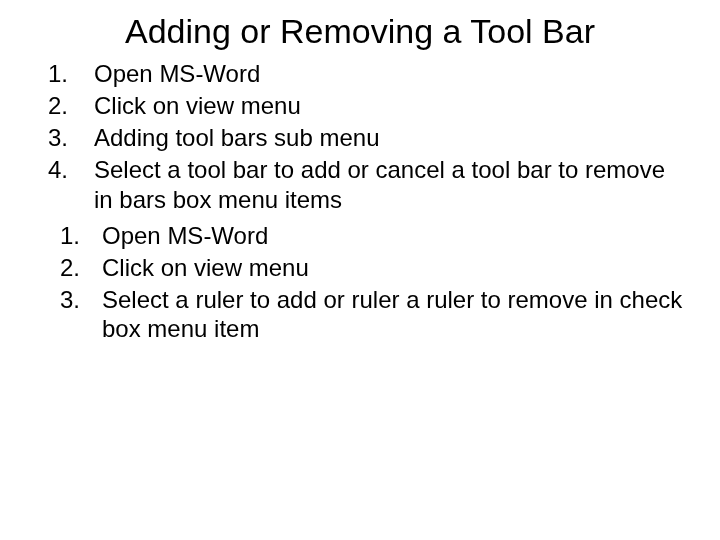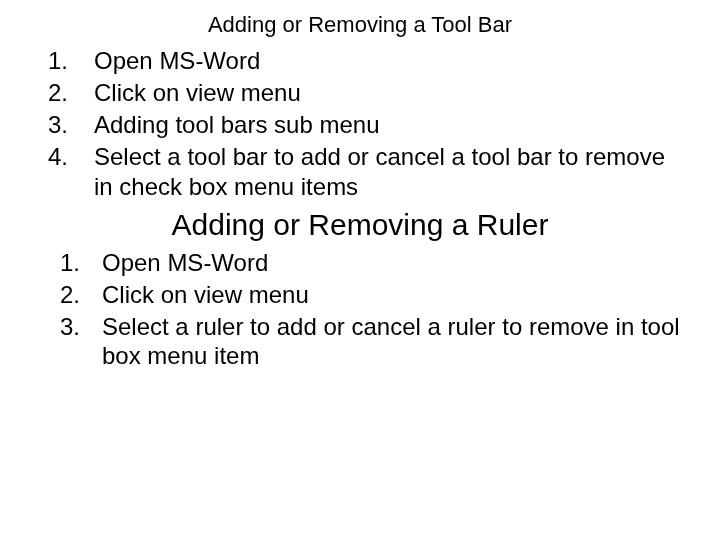--- a/index.html
+++ b/index.html
@@ -11,21 +11,21 @@
     font-family: Arial, Helvetica, sans-serif;
     color: #000000;
   }
   .slide {
     box-sizing: border-box;
     width: 720px;
     height: 540px;
     padding: 12px 30px 0 30px;
   }
   .heading {
-    font-size: 22px;
+    font-size: 34px;
     text-align: center;
     margin: 0 0 8px 0;
     font-weight: normal;
   }
   .heading2 {
     font-size: 30px;
     text-align: center;
     margin: 6px 0 6px 0;
     font-weight: normal;
   }
@@ -75,24 +75,23 @@
 <body>
 
 <div class="slide">
 
   <h1 class="heading">Adding or Removing a Tool Bar</h1>
 
   <ol class="steps">
     <li>Open MS-Word</li>
     <li>Click on view menu</li>
     <li>Adding tool bars sub menu</li>
-    <li>Select a tool bar to add or cancel a tool bar to remove in check box menu items</li>
+    <li>Select a tool bar to add or cancel a tool bar to remove in bars box menu items</li>
   </ol>
 
-  <h2 class="heading2">Adding or Removing a Ruler</h2>
 
   <ol class="steps2">
     <li>Open MS-Word</li>
     <li>Click on view menu</li>
-    <li>Select a ruler to add or cancel a ruler to remove in tool box menu item</li>
+    <li>Select a ruler to add or ruler a ruler to remove in check box menu item</li>
   </ol>
 
 </div>
 
 </body></html>

